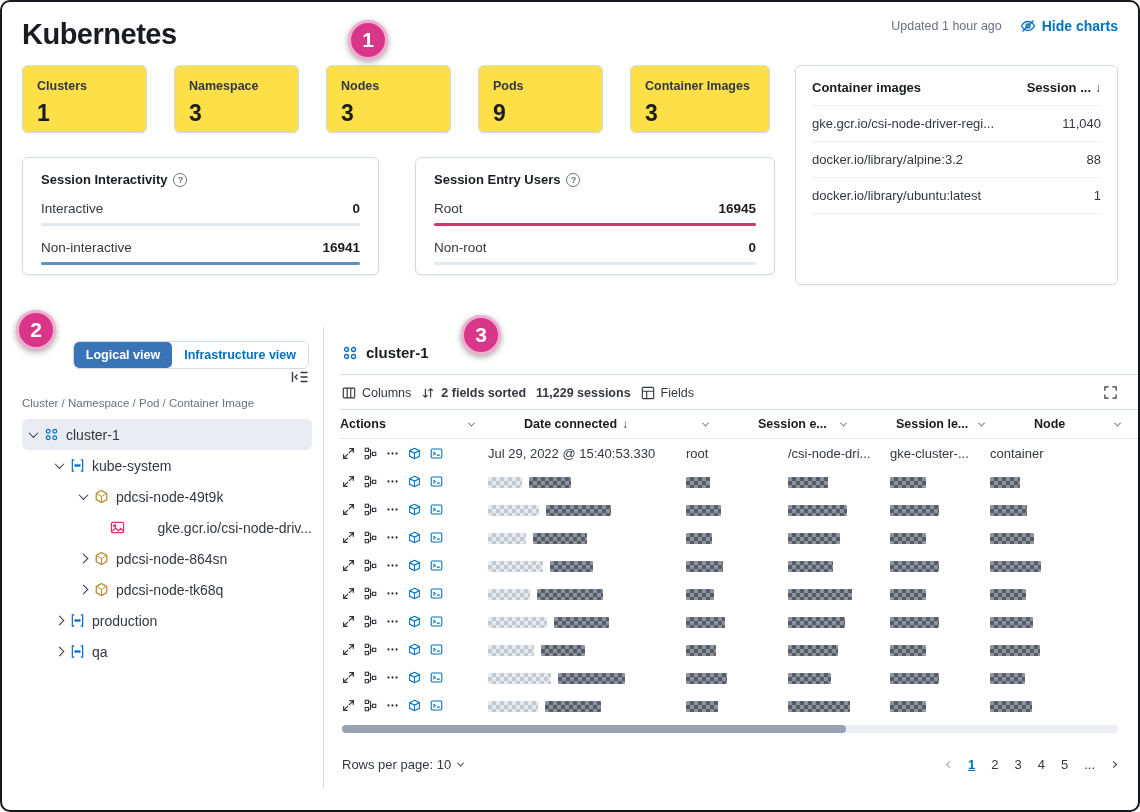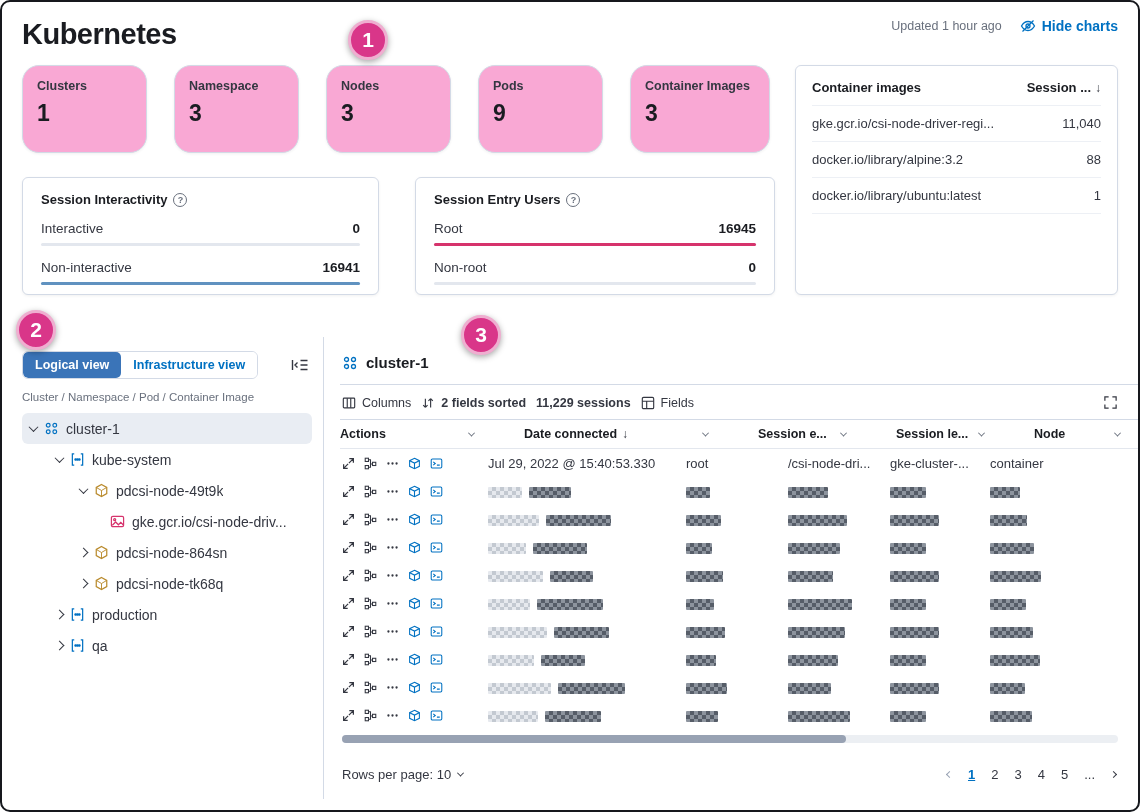--- a/index.html
+++ b/index.html
@@ -11,21 +11,21 @@
   .header { display: flex; align-items: flex-start; padding: 16px 20px 14px 20px; }
   .page-title { font-size: 29px; font-weight: 700; color: #1a1c21; letter-spacing: -0.5px; }
   .header-right { margin-left: auto; display: flex; align-items: center; gap: 18px; }
   .updated { font-size: 12.5px; color: #69707d; }
   .hide-charts { display: flex; align-items: center; gap: 6px; color: #0071c2; font-size: 14px; font-weight: 600; cursor: pointer; }
 
   
   .top-area { display: flex; padding: 0 20px; gap: 20px; }
   .top-left { flex: 1; }
   .stats-row { display: flex; gap: 27px; }
-  .stat-card { width: 125px; height: 88px; border: 1px solid #d3dae6; border-radius: 17px; background: #f9a8d4;
+  .stat-card { width: 125px; height: 68px; border: 1px solid #d3dae6; border-radius: 6px; background: #fde047;
                box-shadow: 0 1px 3px rgba(0,0,0,0.06); padding: 13px 14px; }
   .stat-card.wide { width: 140px; }
   .stat-label { font-size: 12.5px; font-weight: 700; color: #343741; }
   .stat-value { font-size: 23px; font-weight: 600; color: #1a1c21; margin-top: 7px; }
 
   .session-row { display: flex; gap: 36px; margin-top: 24px; }
   .session-card { border: 1px solid #d3dae6; border-radius: 6px; background:#fff; box-shadow: 0 1px 3px rgba(0,0,0,0.06); padding: 14px 18px; height: 118px; }
   .session-card.c1 { width: 357px; }
   .session-card.c2 { width: 360px; }
   .card-title-row { display: flex; align-items: center; gap: 6px; }
@@ -52,33 +52,33 @@
   .badge { position: absolute; width: 40px; height: 40px; border-radius: 50%; background: #d93689;
            border: 3px solid #efaed0; box-shadow: 0 2px 6px rgba(0,0,0,0.35); color: #fff; font-size: 21px;
            font-weight: 700; display: flex; align-items: center; justify-content: center; z-index: 20; }
   .badge1 { left: 346px; top: 18px; }
   .badge2 { left: 14px; top: 308px; }
   .badge3 { left: 459px; top: 313px; }
 
   
   .bottom { display: flex; margin-top: 42px; height: 462px; }
   .tree-panel { width: 322px; padding: 14px 14px 0 20px; border-right: 1px solid #d3dae6; flex-shrink: 0; }
-  .view-row { display: flex; align-items: center; }
+  .view-row { display: flex; align-items: flex-end; flex-direction: column; }
   .toggle-group { display: inline-flex; border: 1px solid #d3dae6; border-radius: 6px; overflow: hidden; height: 28px; }
   .toggle-btn { font-size: 12.5px; font-weight: 600; padding: 0 12px; display: flex; align-items: center; cursor: pointer; }
   .toggle-btn.selected { background: #3a74b8; color: #fff; border-radius: 5px; }
   .toggle-btn.unselected { background: #fff; color: #0071c2; }
   .collapse-btn { margin-left: auto; cursor: pointer; display: flex; align-items: center; }
   .breadcrumb { font-size: 11.5px; color: #69707d; margin-top: 12px; }
 
   .tree { margin-top: 10px; }
   .titem { display: flex; align-items: center; gap: 7px; height: 31px; font-size: 14px; color: #343741;
            border-radius: 6px; cursor: pointer; width: 290px; }
   .titem.selected { background: #e9edf3; }
-  .ind0 { padding-left: 8px; } .ind1 { padding-left: 34px; } .ind2 { padding-left: 58px; } .ind3 { padding-left: 88px; }
+  .ind0 { padding-left: 8px; } .ind1 { padding-left: 34px; } .ind2 { padding-left: 58px; } .ind3 { padding-left: 88px; justify-content: space-between; }
   .tlabel { white-space: nowrap; overflow: hidden; text-overflow: ellipsis; }
 
   .chev { display: inline-block; width: 7px; height: 7px; border-right: 1.6px solid #343741; border-bottom: 1.6px solid #343741; flex-shrink: 0; }
   .chev.down  { transform: rotate(45deg) translate(-1px,-1px); }
   .chev.right { transform: rotate(-45deg); }
   .chev.left  { transform: rotate(135deg); }
   .chev.small { width: 5px; height: 5px; border-width: 1.4px; }
   .chev.gray  { border-color: #98a2b3; }
   .chev.sub   { border-color: #69707d; }
 

